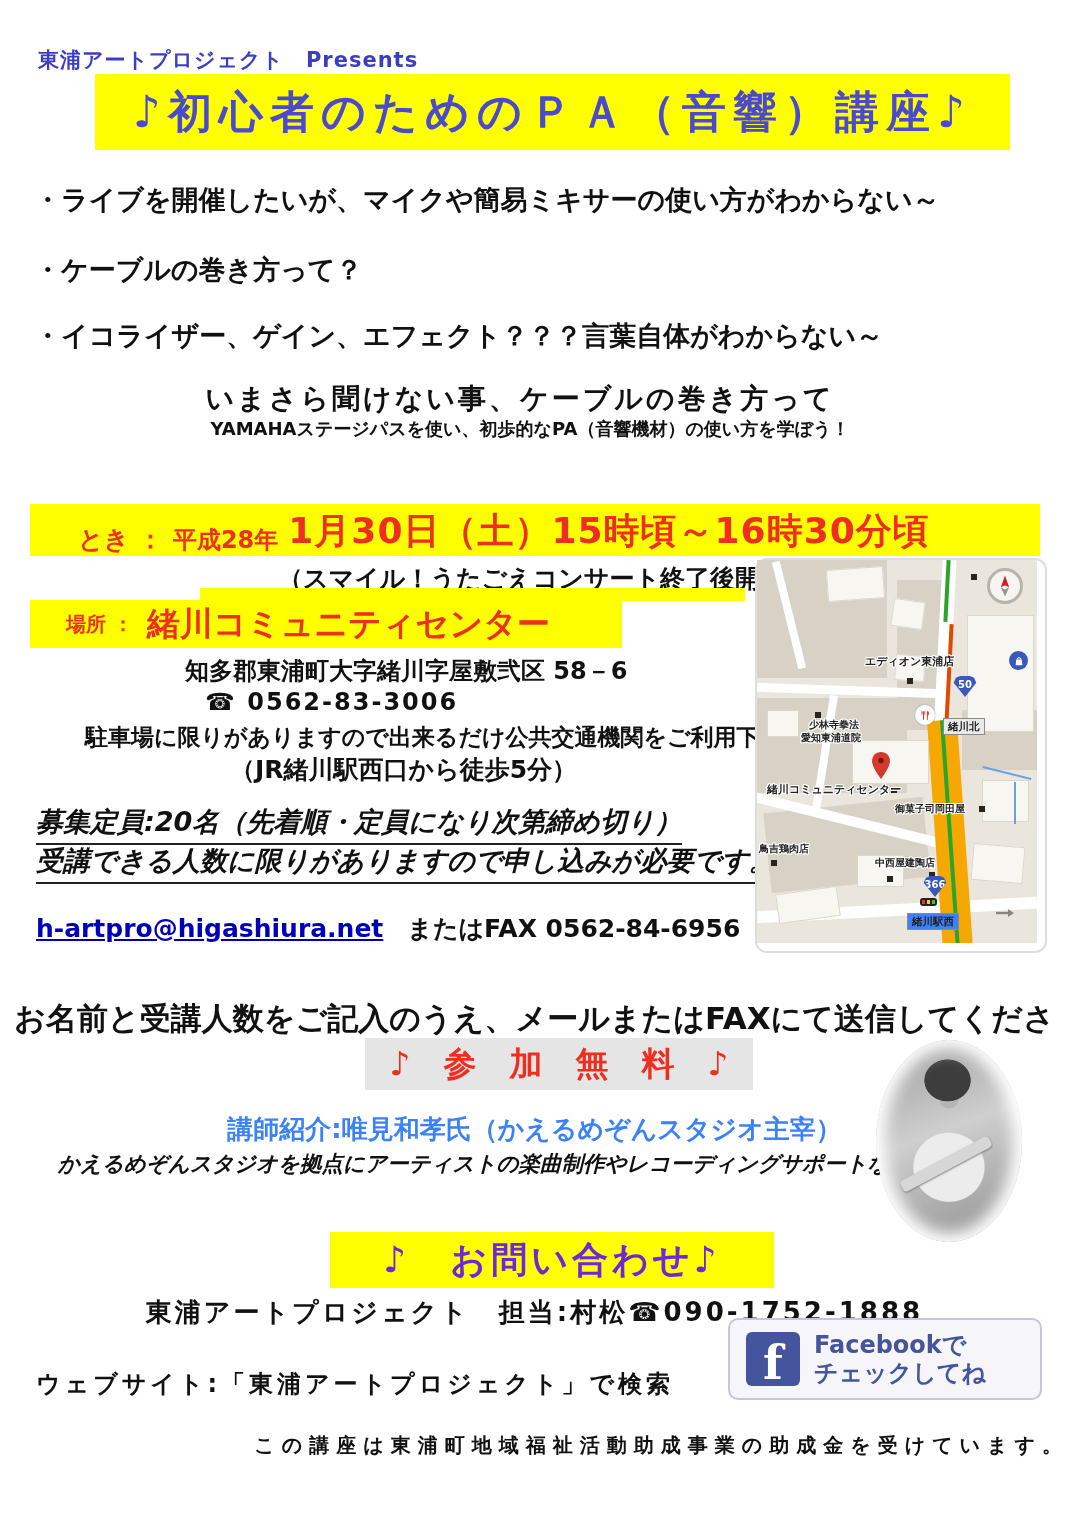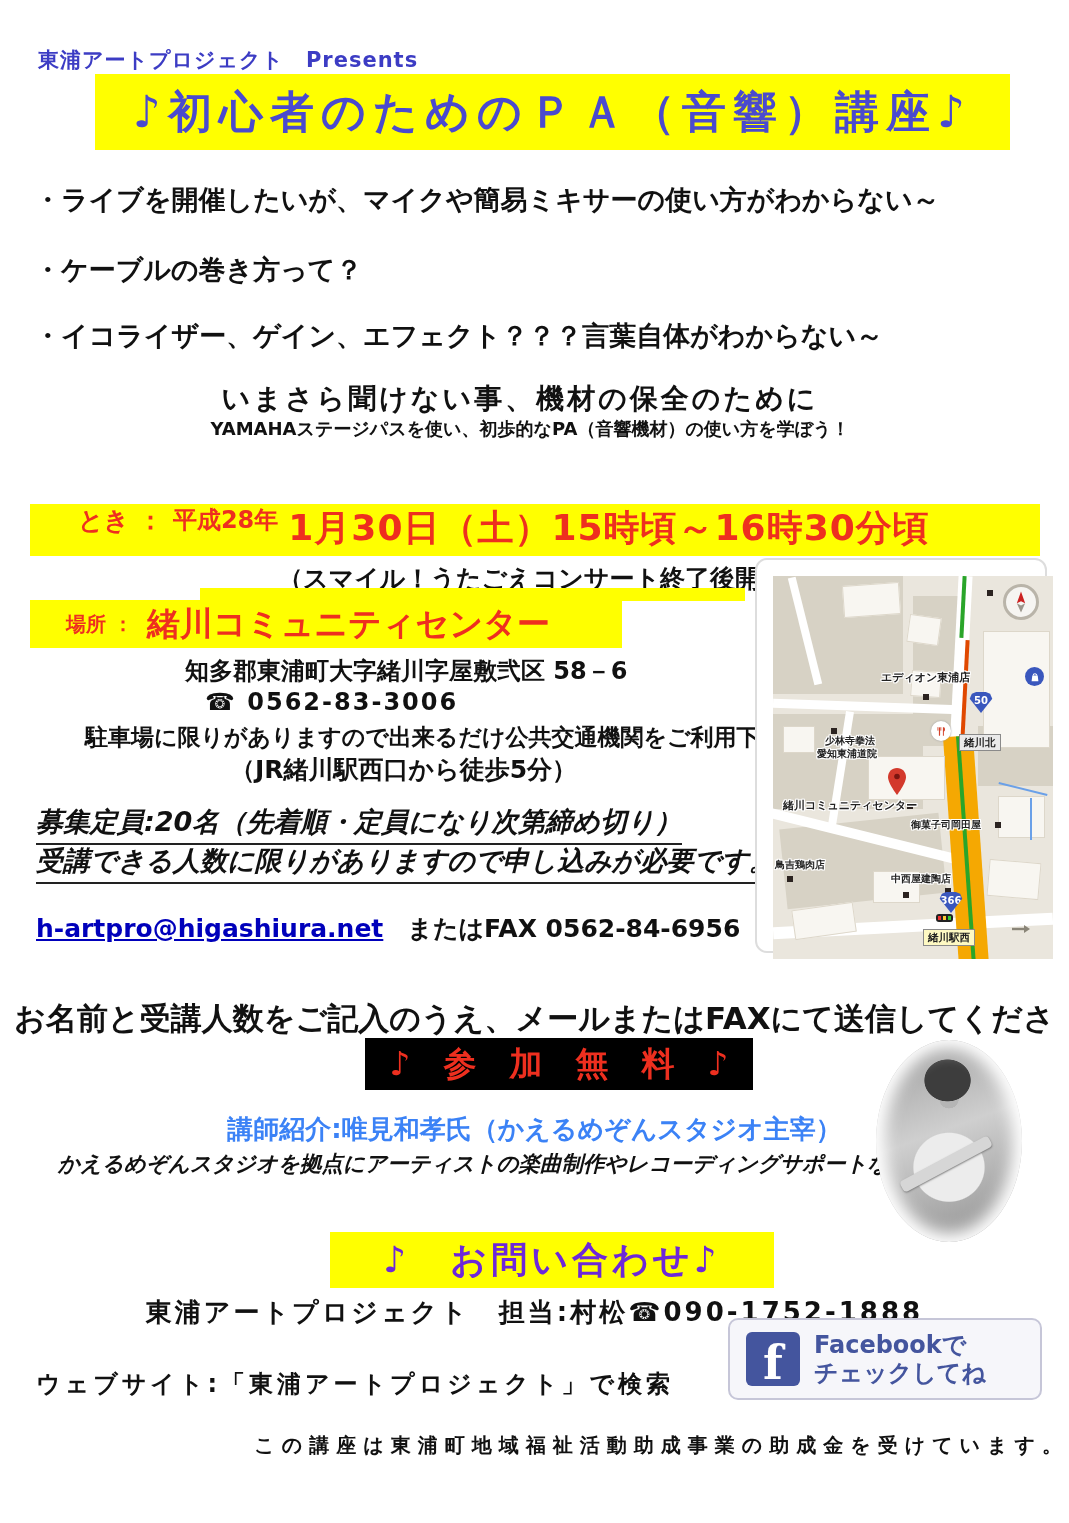--- a/index.html
+++ b/index.html
@@ -14,21 +14,21 @@
   .title-text{font-size:44px;font-weight:bold;color:#4a4ace;letter-spacing:7px;white-space:nowrap;}
 
   
   .bullet{left:34px;font-size:27px;font-weight:bold;white-space:nowrap;}
   .b1{top:182px;} .b2{top:252px;} .b3{top:318px;}
   .lead1{left:0;top:380px;width:1040px;text-align:center;font-size:28px;font-weight:bold;letter-spacing:3px;}
   .lead2{left:0;top:417px;width:1060px;text-align:center;font-size:18px;font-weight:bold;}
 
   
   .date-bar{left:30px;top:504px;width:1010px;height:52px;background:#ffff00;
-            display:flex;align-items:flex-start;padding-left:48px;box-sizing:border-box;gap:10px;}
+            display:flex;align-items:flex-end;padding-left:48px;box-sizing:border-box;gap:10px;}
   .date-label{font-size:25px;font-weight:bold;color:#ee2f1f;}
   .date-era{font-size:24px;font-weight:bold;color:#ee2f1f;}
   .date-main{font-size:36px;font-weight:bold;color:#ee2f1f;white-space:nowrap;letter-spacing:1px;}
   .smile-note{left:278px;top:562px;font-size:25px;font-weight:bold;white-space:nowrap;}
 
   
   .place-strip{left:200px;top:588px;width:545px;height:13px;background:#ffff00;}
   .place-bar{left:30px;top:600px;width:592px;height:48px;background:#ffff00;
              display:flex;align-items:center;padding-left:36px;box-sizing:border-box;gap:14px;}
   .place-label{font-size:20px;font-weight:bold;color:#ee2f1f;}
@@ -40,21 +40,21 @@
 
   
   .cap{left:36px;font-size:27px;font-weight:bold;font-style:italic;
        border-bottom:2px solid #222;padding-bottom:3px;white-space:nowrap;}
   .cap1{top:804px;text-align:center;} .cap2{top:843px;}
   .email-line{left:36px;top:912px;font-size:25px;font-weight:bold;white-space:nowrap;}
   .email-link{color:#0000bb;text-decoration:underline;font-weight:bold;cursor:pointer;}
   .fax-text{color:#111;font-weight:bold;margin-left:24px;}
   .note1{left:40px;top:958px;width:1000px;text-align:center;font-size:25px;font-weight:bold;}
   .note2{left:0px;top:998px;width:1069px;text-align:center;font-size:31px;font-weight:bold;}
-  .free-bar{left:365px;top:1038px;width:388px;height:52px;background:#000000;
+  .free-bar{left:365px;top:1038px;width:388px;height:52px;background:#e5e5e5;
             display:flex;align-items:center;justify-content:center;}
   .free-text{font-size:33px;font-weight:bold;color:#ee2f1f;white-space:nowrap;}
 
   
   .inst-intro{left:0;top:1112px;width:1069px;text-align:center;font-size:26px;font-weight:bold;color:#3b82f6;}
   .inst-act{left:58px;top:1149px;font-size:21.5px;font-weight:bold;font-style:italic;white-space:nowrap;}
   .photo{left:876px;top:1040px;width:146px;height:202px;border-radius:50%;
          background:
            radial-gradient(ellipse 26% 17% at 49% 20%,#3d3d3d 0 60%,transparent 62%),
            radial-gradient(ellipse 11% 8% at 50% 29%,#b5b5b5 0 60%,transparent 62%),
@@ -76,36 +76,36 @@
             border-radius:10px;display:flex;align-items:center;cursor:pointer;box-sizing:border-box;}
   .fb-f{width:54px;height:54px;background:#44559e;border-radius:6px;margin-left:16px;
         display:flex;align-items:flex-end;justify-content:center;color:#fff;
         font-size:46px;font-weight:bold;font-family:"DejaVu Serif","Liberation Serif",serif;
         line-height:0.95;overflow:hidden;}
   .fb-lines{margin-left:14px;color:#44559e;font-weight:bold;font-size:24px;line-height:28px;}
   .grant{left:0;top:1432px;width:1069px;text-align:right;font-size:20px;font-weight:bold;letter-spacing:7px;}
 
   
   .map-box{left:755px;top:558px;width:292px;height:395px;background:#fff;border:2px solid #ddd;
-           border-radius:12px;box-sizing:border-box;padding:16px;}
+           border-radius:12px;box-sizing:border-box;padding:0;}
   .map-canvas{position:relative;width:280px;height:383px;background:#eae6dd;overflow:hidden;}
   .blk{position:absolute;background:#d7d2c5;}
   .bld{position:absolute;background:#f8f6f1;border:1px solid #ddd7ca;}
   .road{position:absolute;background:#ffffff;}
   .oroad{position:absolute;background:#f5a802;}
   .gline{position:absolute;background:#2aa52a;}
   .rline{position:absolute;background:#e04800;}
   .wline{position:absolute;background:#6aa0e8;}
   .dot{position:absolute;width:6px;height:6px;background:#2b2320;}
   .mlabel{position:absolute;font-size:11px;font-weight:bold;color:#222;white-space:nowrap;
           text-shadow:-1px 0 #fff,1px 0 #fff,0 -1px #fff,0 1px #fff,-1px -1px #fff,1px 1px #fff,-1px 1px #fff,1px -1px #fff;}
   .mlabel.sm{font-size:10px;}
   .ibox{position:absolute;font-size:10.5px;font-weight:bold;color:#222;background:#e9e9e9;
         border:1px solid #8a8a8a;padding:0 4px;line-height:15px;}
-  .ibox.white{background:#fef9c3;}
+  .ibox.white{background:#3b82f6;}
   .badge{position:absolute;width:24px;height:21px;background:#3a57bd;color:#fff;font-size:10px;font-weight:bold;
          text-align:center;line-height:17px;
          clip-path:polygon(50% 100%,3% 32%,12% 8%,30% 0,70% 0,88% 8%,97% 32%);}
   .micon{position:absolute;display:flex;align-items:center;justify-content:center;}
   .bag-icon{width:19px;height:19px;border-radius:50%;background:#3a57bd;}
   .fork-icon{width:20px;height:20px;border-radius:50%;background:#fff;box-shadow:0 0 2px #999;}
   .compass{width:36px;height:36px;border-radius:50%;background:#f6f5f2;border:3px solid #b9b4a9;box-sizing:border-box;}
   .tlight{width:17px;height:8px;border-radius:3px;
           background:radial-gradient(circle 1.8px at 3.5px 4px,#e33 0 1.8px,transparent 2px),
                      radial-gradient(circle 1.8px at 8.5px 4px,#fc3 0 1.8px,transparent 2px),
@@ -119,21 +119,21 @@
   <div class="abs presents">東浦アートプロジェクト　Presents</div>
 
   <div class="abs title-bar">
     <span class="title-text">♪初心者のためのＰＡ（音響）講座♪</span>
   </div>
 
   <div class="abs bullet b1">・ライブを開催したいが、マイクや簡易ミキサーの使い方がわからない～</div>
   <div class="abs bullet b2">・ケーブルの巻き方って？</div>
   <div class="abs bullet b3">・イコライザー、ゲイン、エフェクト？？？言葉自体がわからない～</div>
 
-  <div class="abs lead1">いまさら聞けない事、機材の保全のために</div>
+  <div class="abs lead1">いまさら聞けない事、ケーブルの巻き方って</div>
   <div class="abs lead2">YAMAHAステージパスを使い、初歩的なPA（音響機材）の使い方を学ぼう！</div>
 
   <div class="abs date-bar">
     <span class="date-label">とき ：</span>
     <span class="date-era">平成28年</span>
     <span class="date-main">1月30日（土）15時頃～16時30分頃</span>
   </div>
   <div class="abs smile-note">（スマイル！うたごえコンサート終了後開催）</div>
 
   <div class="abs place-strip"></div>

